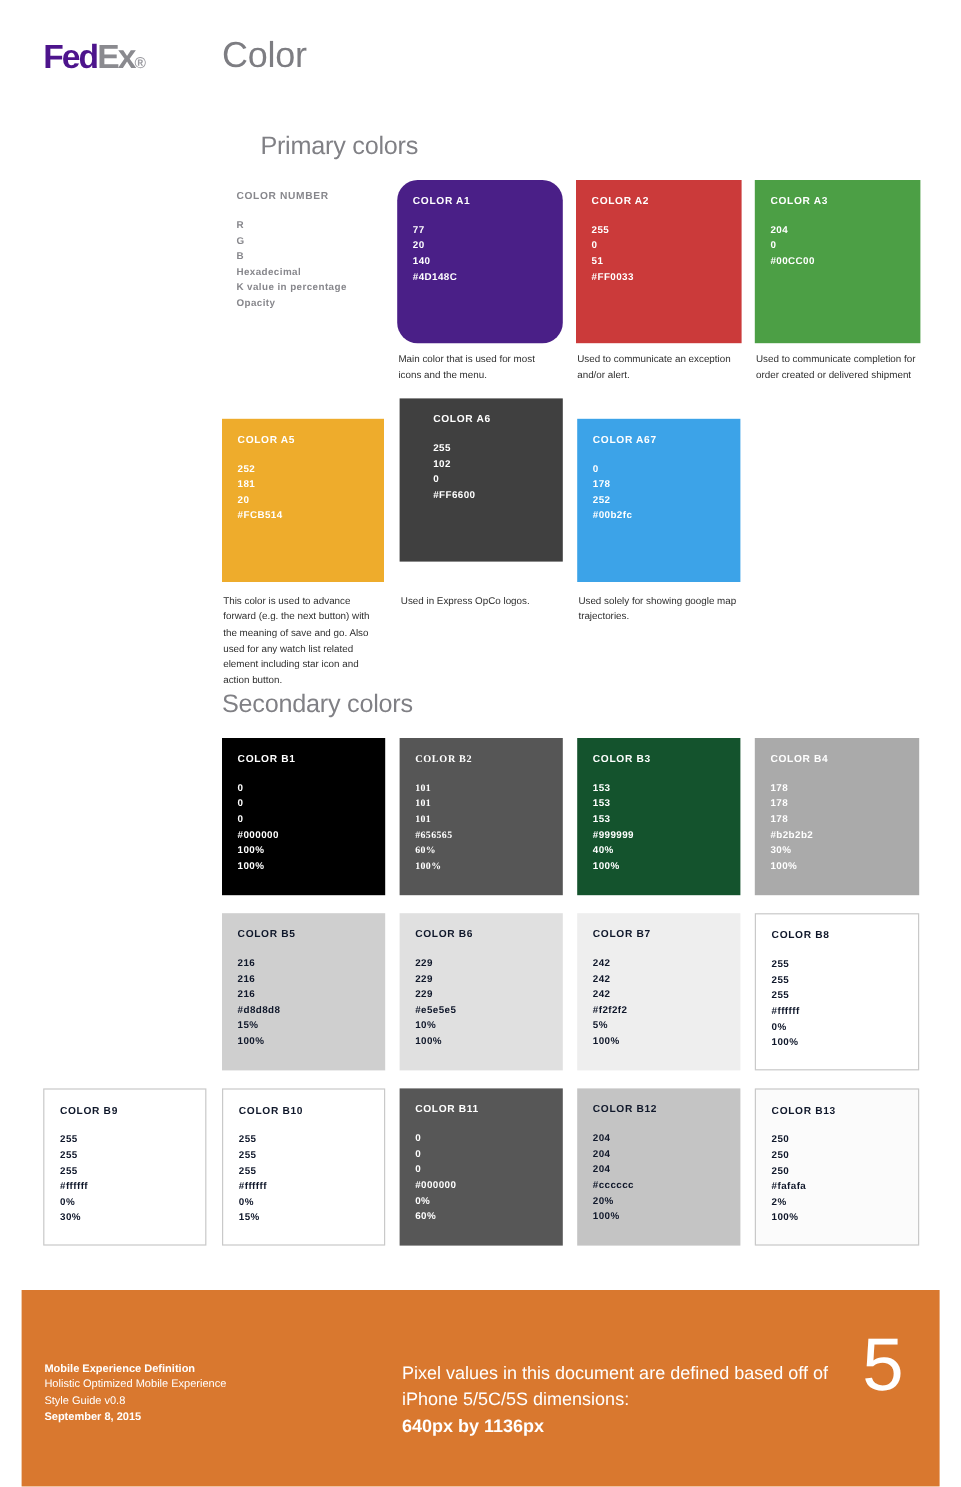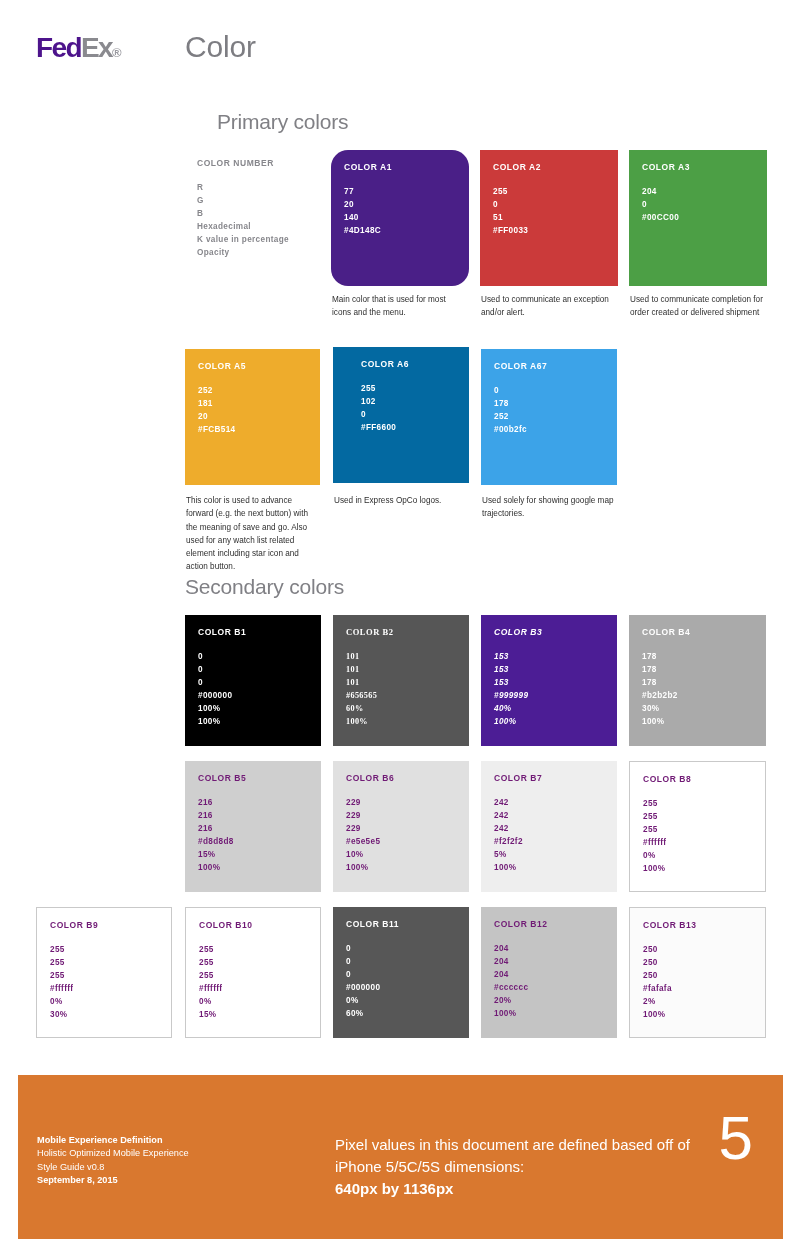--- a/index.html
+++ b/index.html
@@ -23,21 +23,21 @@
 
   
   .section-title { position:absolute; font-size:21px; color:#808085; font-weight:400; letter-spacing:-0.2px; }
 
   
   .swatch { position:absolute; padding:12px 13px 0 13px; }
   .swatch .sw-name { font-size:8.5px; font-weight:bold; letter-spacing:0.55px; line-height:1.2; }
   .swatch .sw-vals { margin-top:14px; }
   .swatch .sw-vals div { font-size:8.2px; font-weight:bold; letter-spacing:0.35px; line-height:1.58; }
   .light-text { color:#ffffff; }
-  .dark-text  { color:#701a75; }
+  .dark-text  { color:#0f172a; }
   .bordered   { border:1px solid #c9c9c9; }
 
   
   .legend { position:absolute; left:197px; top:158px; width:130px; color:#87878c; }
   .legend .lg-name { font-size:8.5px; font-weight:bold; letter-spacing:0.55px; }
   .legend .lg-rows { margin-top:14px; }
   .legend .lg-rows div { font-size:8.2px; font-weight:bold; letter-spacing:0.35px; line-height:1.58; }
 
   
   .caption { position:absolute; font-size:8.2px; color:#2f2f2f; line-height:1.62; font-weight:400; }
@@ -108,21 +108,21 @@
 
   <div class="swatch light-text" style="left:185px; top:349px; width:135px; height:136px; background:#eeac2c;">
     <div class="sw-name">COLOR A5</div>
     <div class="sw-vals">
       <div>252</div>
       <div>181</div>
       <div>20</div>
       <div>#FCB514</div>
     </div>
   </div>
-  <div class="swatch light-text" style="left:333px; top:347px; width:136px; height:136px; background:#0369a1;padding-left:28px;">
+  <div class="swatch light-text" style="left:333px; top:332px; width:136px; height:136px; background:#404040;padding-left:28px;">
     <div class="sw-name">COLOR A6</div>
     <div class="sw-vals">
       <div>255</div>
       <div>102</div>
       <div>0</div>
       <div>#FF6600</div>
     </div>
   </div>
   <div class="swatch light-text" style="left:481px; top:349px; width:136px; height:136px; background:#3ca3e8;">
     <div class="sw-name">COLOR A67</div>
@@ -155,21 +155,21 @@
     <div class="sw-name">COLOR B2</div>
     <div class="sw-vals">
       <div>101</div>
       <div>101</div>
       <div>101</div>
       <div>#656565</div>
       <div>60%</div>
       <div>100%</div>
     </div>
   </div>
-  <div class="swatch light-text" style="left:481px; top:615px; width:136px; height:131px; background:#4c1d95;font-style:italic;">
+  <div class="swatch light-text" style="left:481px; top:615px; width:136px; height:131px; background:#14532d;">
     <div class="sw-name">COLOR B3</div>
     <div class="sw-vals">
       <div>153</div>
       <div>153</div>
       <div>153</div>
       <div>#999999</div>
       <div>40%</div>
       <div>100%</div>
     </div>
   </div>

